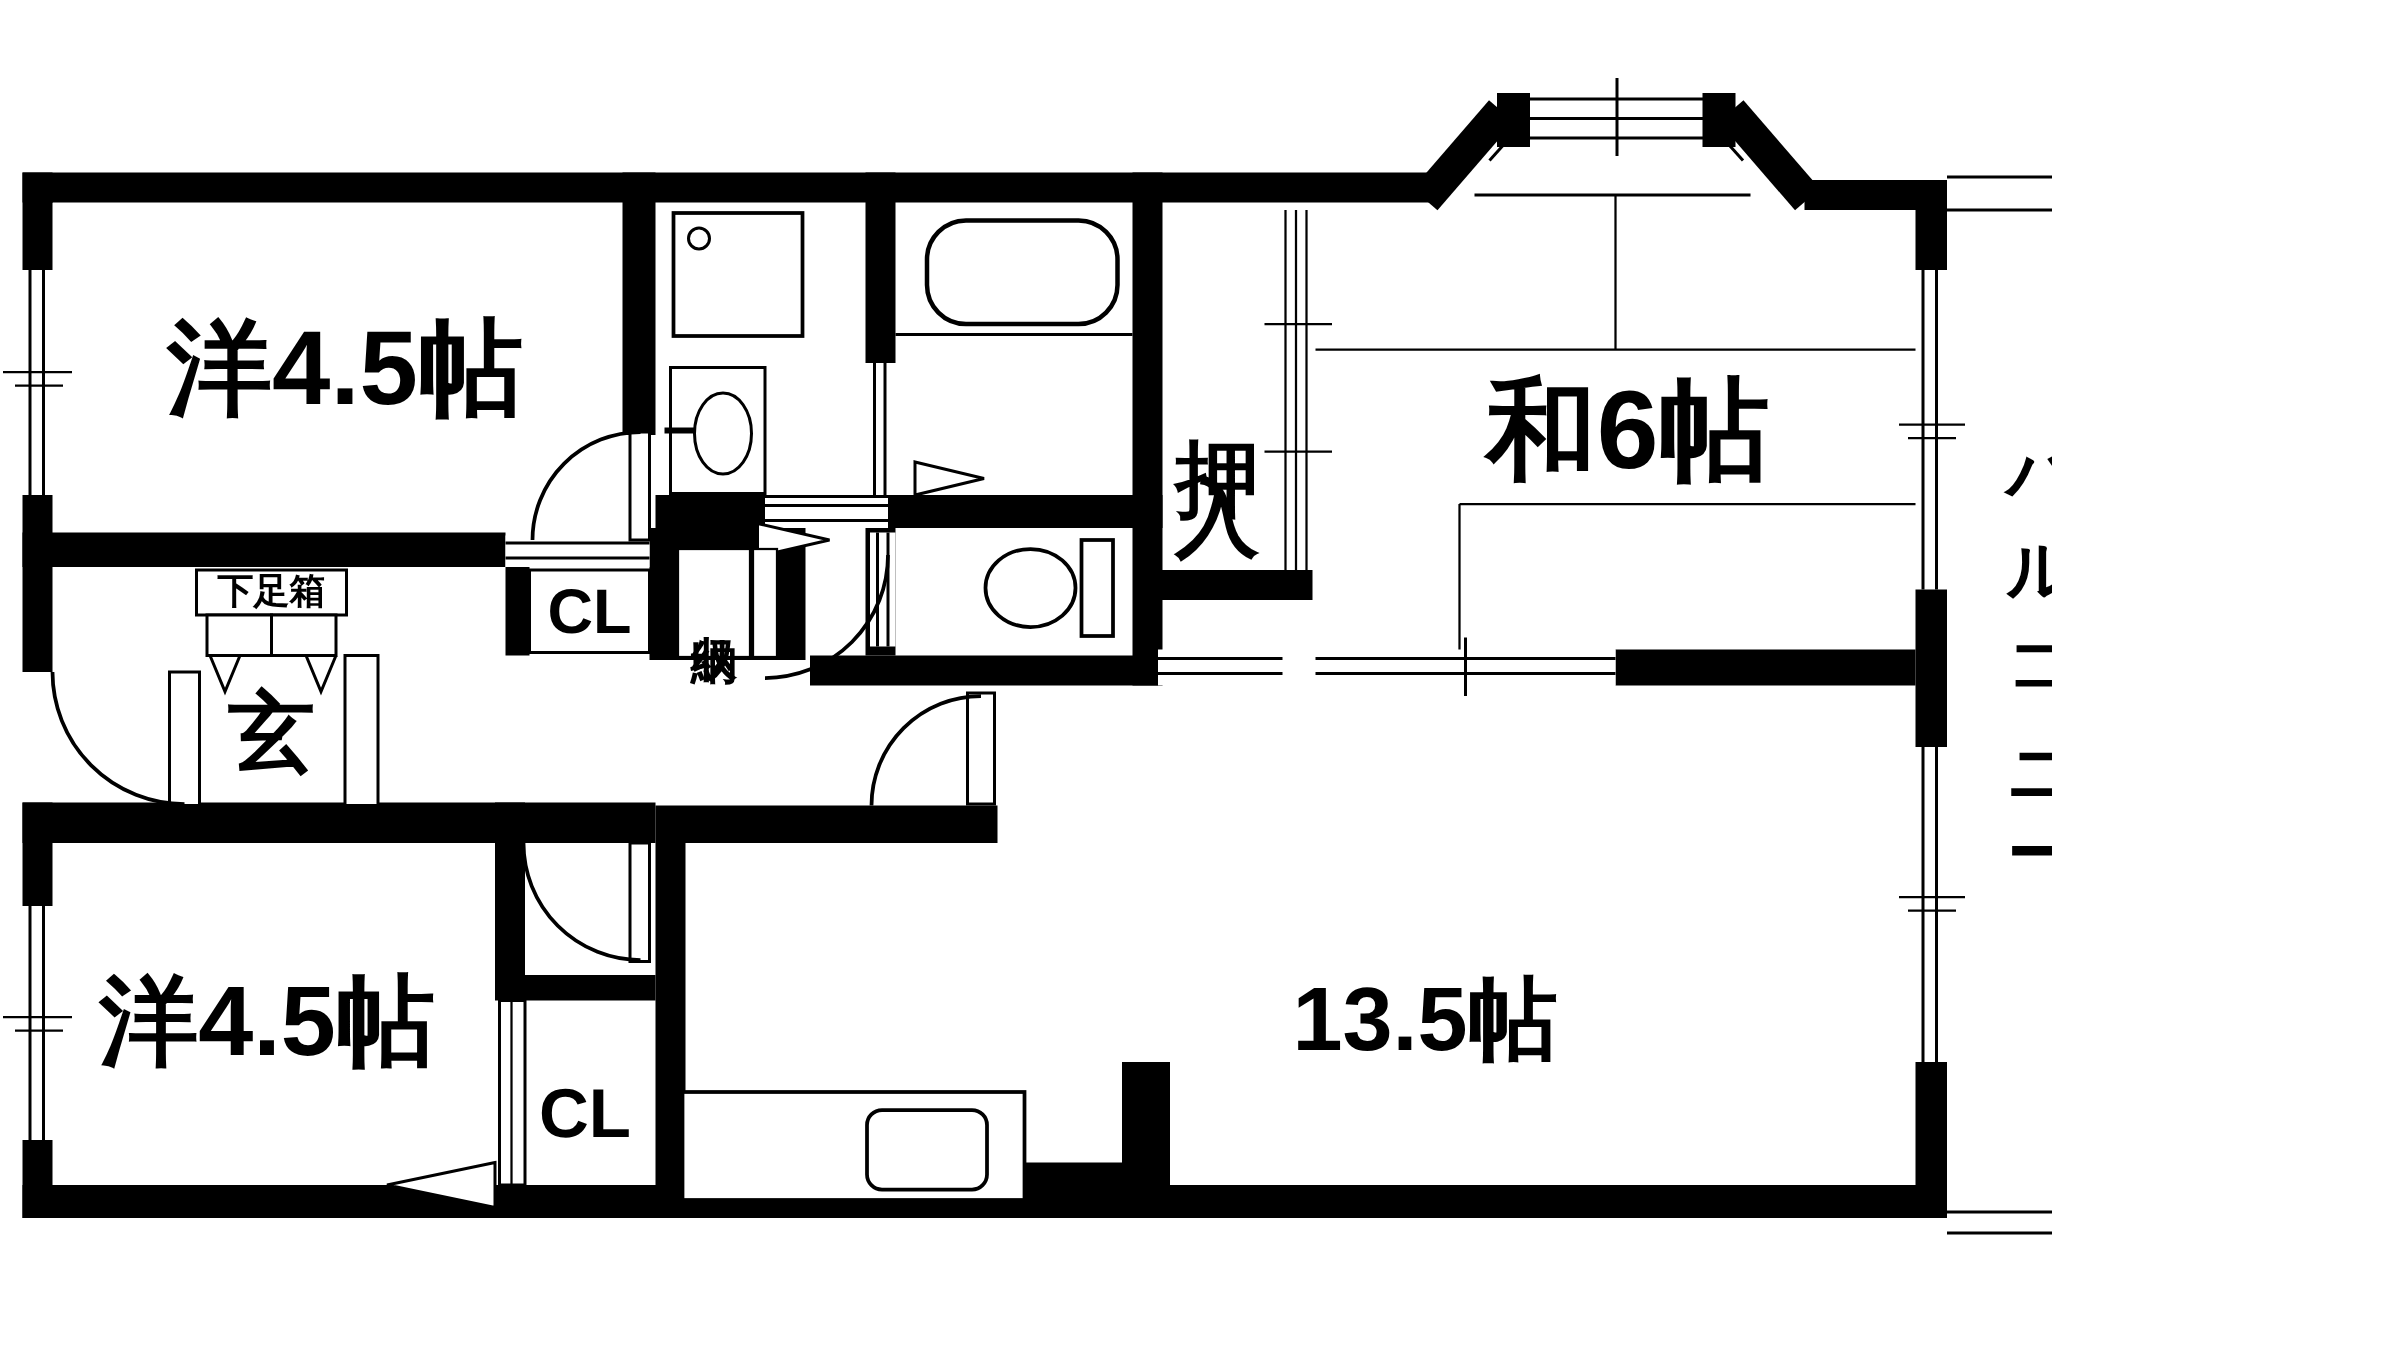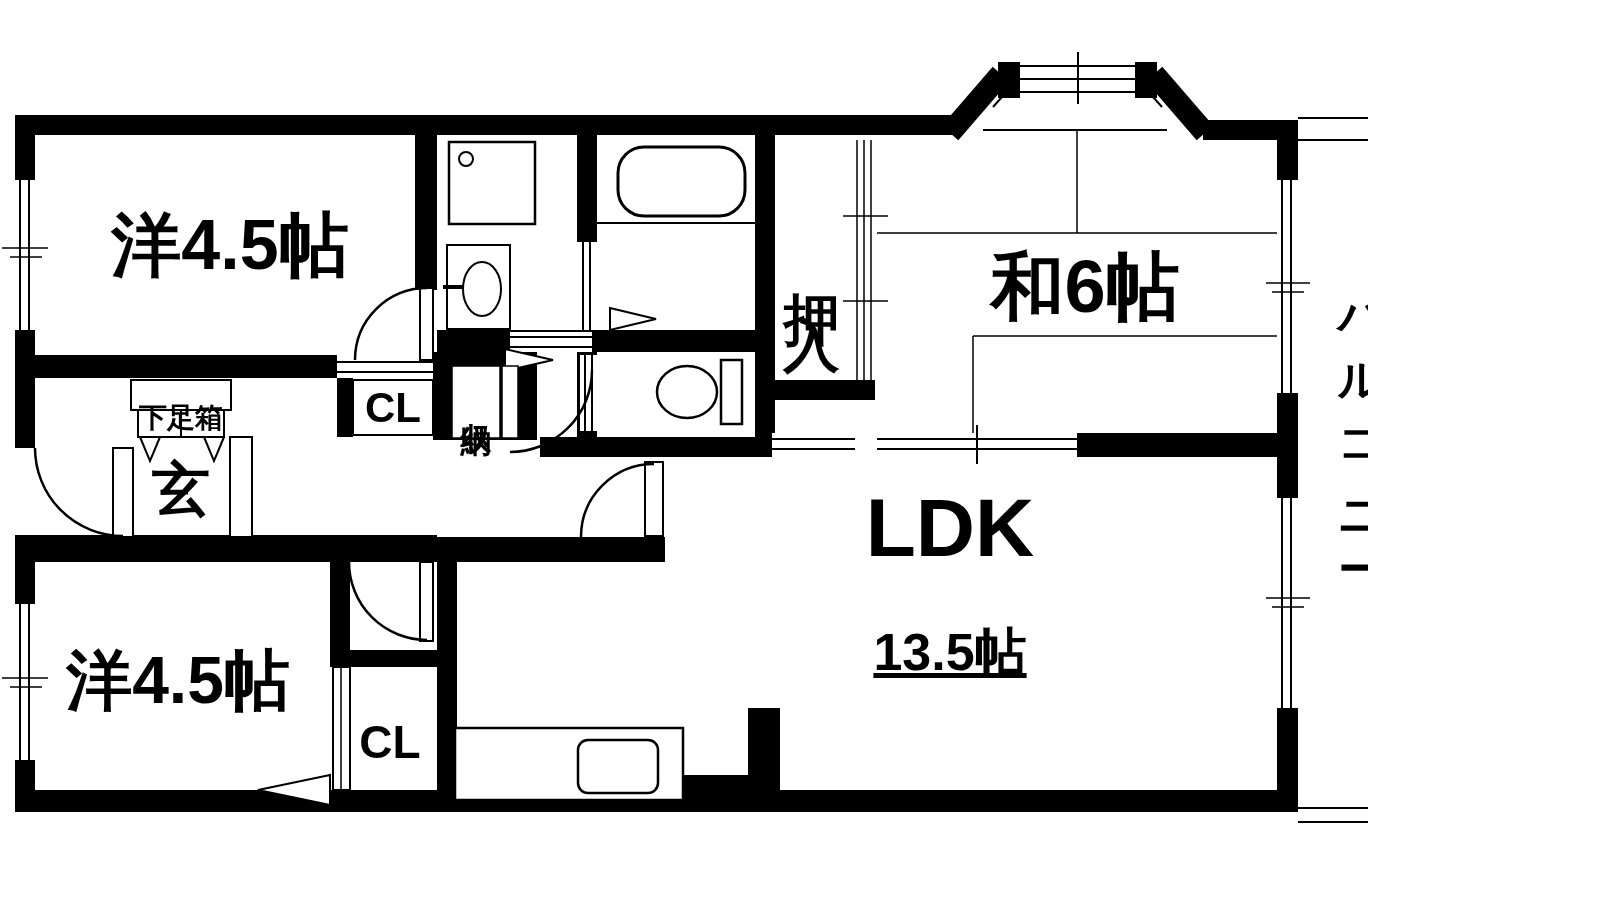--- a/index.html
+++ b/index.html
@@ -220,21 +220,20 @@
   <g>
     <circle cx="1526" cy="825" r="53" fill="#fff" stroke="#000" stroke-width="3"></circle>
     <polygon points="1477,833 1573,800 1561,821 1577,841" fill="#000"></polygon>
   </g>
 </svg>
 
   <div class="lbl" style="left:230px;top:245px;font-size:70px;">洋4.5帖</div>
   <div class="lbl" style="left:1085px;top:287px;font-size:74px;text-align:center;">和6帖</div>
   <div class="lbl v" style="left:812px;top:270px;font-size:56px;letter-spacing:22px;">押入</div>
   <div class="lbl v" style="left:1362px;top:412px;font-size:46px;letter-spacing:18px;">バルコニー</div>
-  <div class="lbl" style="left:950px;top:528px;font-size:82px;">LDK</div>
-  <div class="lbl" style="left:950px;top:652px;font-size:52px;text-decoration:underline;">13.5帖</div>
+  <div class="lbl" style="left:950px;top:680px;font-size:60px;">13.5帖</div>
   <div class="lbl" style="left:178px;top:680px;font-size:66px;">洋4.5帖</div>
   <div class="lbl" style="left:393px;top:408px;font-size:42px;">CL</div>
   <div class="lbl" style="left:390px;top:742px;font-size:46px;">CL</div>
   <div class="lbl v" style="left:476px;top:401px;font-size:31px;letter-spacing:3px;">収納</div>
-  <div class="lbl" style="left:181px;top:418px;font-size:28px;">下足箱</div>
+  <div class="lbl" style="left:181px;top:395px;font-size:24px;">下足箱</div>
   <div class="lbl" style="left:181px;top:489px;font-size:58px;">玄</div>
 </div>
 
 </body></html>

